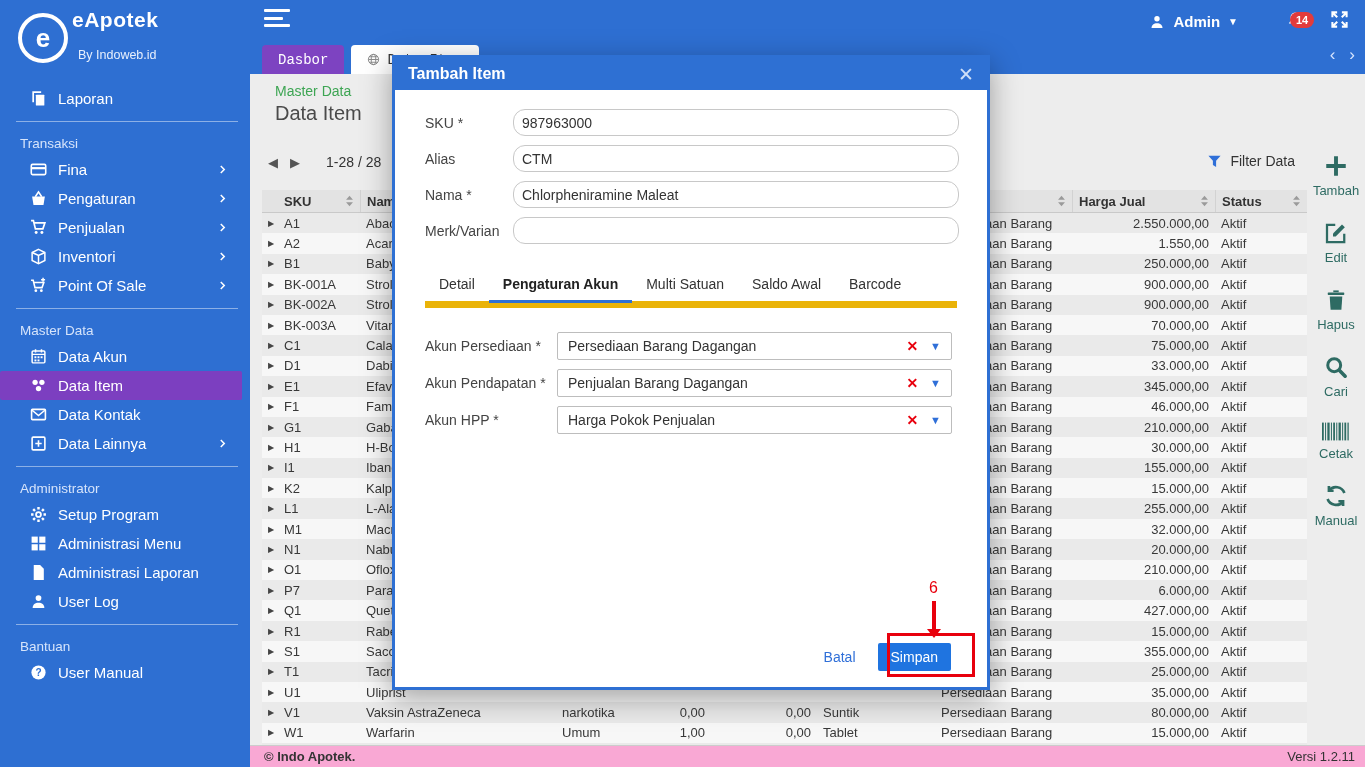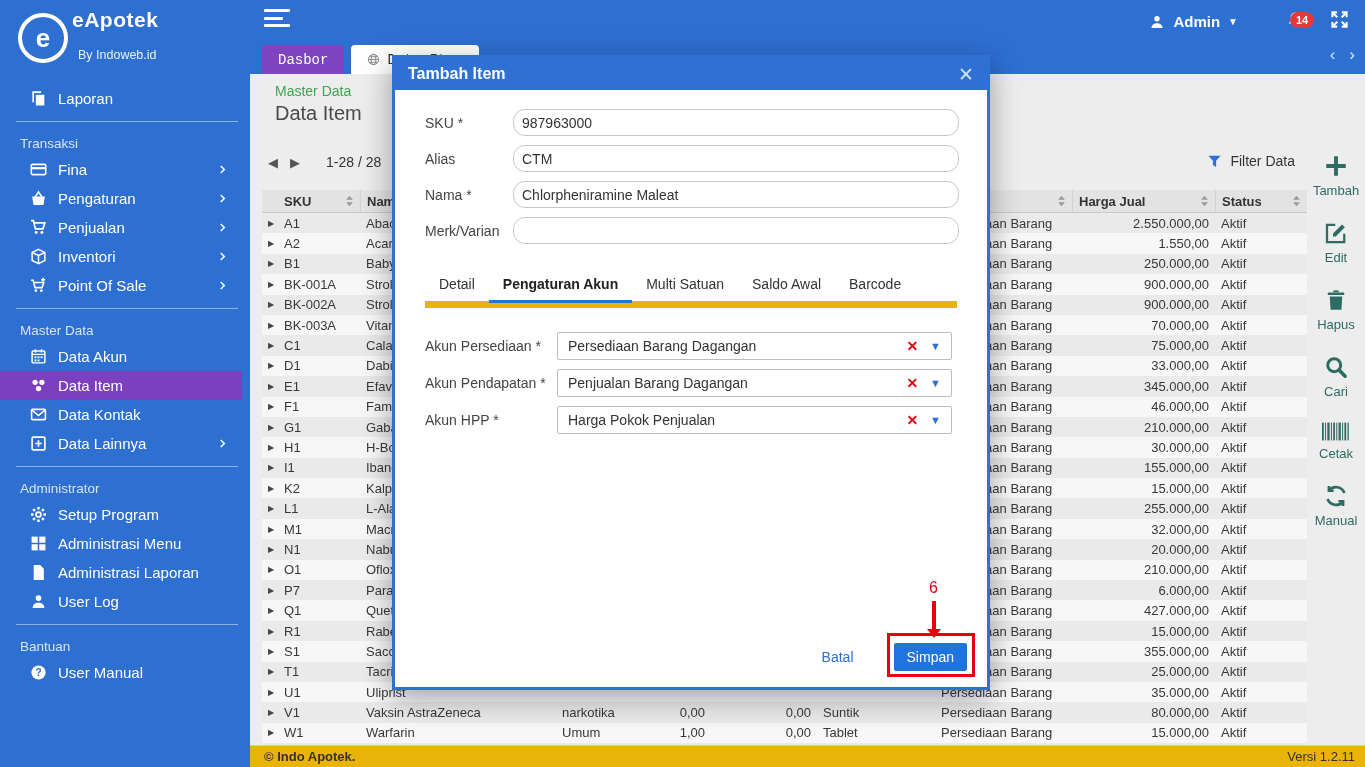--- a/index.html
+++ b/index.html
@@ -78,21 +78,21 @@
 
   
   .actions{position:absolute;right:0;top:80px;width:58px;display:flex;flex-direction:column;
            align-items:center;gap:23px;}
   .action{display:flex;flex-direction:column;align-items:center;gap:5px;color:#2e6b63;cursor:pointer;}
   .action .icon{width:24px;height:24px;}
   .action .icon.wide{width:28px;height:19px;}
   .action .albl{font-size:13px;}
 
   
-  .pfooter{position:absolute;left:0;right:0;bottom:0;height:21px;background:#eab308;border-top:1px solid #ccc;
+  .pfooter{position:absolute;left:0;right:0;bottom:0;height:21px;background:#f9a8d4;border-top:1px solid #ccc;
            font-size:13px;color:#333;}
   .copyright{position:absolute;left:14px;top:3px;font-weight:bold;}
   .version{position:absolute;right:10px;top:3px;}
 
   
   .modal{position:absolute;left:392px;top:55px;width:598px;height:635px;background:#fff;
          border:3px solid #2e70d3;box-sizing:border-box;z-index:40;
          box-shadow:0 8px 28px rgba(0,0,0,.35);}
   .modal-head{height:32px;background:#2e70d3;color:#fff;display:flex;align-items:center;
               justify-content:space-between;padding:0 13px;}
@@ -109,21 +109,21 @@
   .mtab.active::after{content:'';position:absolute;left:0;right:0;bottom:-2px;height:3px;background:#2e70d3;}
   .crow{display:flex;align-items:center;margin:9px 35px 8px 30px;}
   .crow:first-of-type{margin-top:0;}
   .combos{margin-top:24px;}
   .crow .clabel{width:132px;font-size:14px;color:#444;flex:0 0 auto;}
   .combo{flex:1;height:26px;border:1px solid #bdbdbd;border-radius:2px;display:flex;align-items:center;
          padding:0 10px;cursor:pointer;}
   .combo .cval{flex:1;font-size:14px;color:#333;white-space:nowrap;overflow:hidden;}
   .combo .cx{color:#e8000d;font-weight:bold;font-size:14px;margin-right:12px;cursor:pointer;}
   .combo .cc{color:#2f6fd8;font-size:11px;cursor:pointer;}
-  .modal-foot{position:absolute;right:20px;bottom:16px;display:flex;align-items:center;gap:40px;}
+  .modal-foot{position:absolute;right:36px;bottom:16px;display:flex;align-items:center;gap:22px;}
   .btn-batal{color:#2f6fd8;font-size:14px;cursor:pointer;}
   .btn-simpan{background:#1f74e0;color:#fff;font-size:14px;padding:6px 13px;border:none;
               border-radius:2px;cursor:pointer;font-family:"Liberation Sans",sans-serif;}
   .anno-rect{position:absolute;right:12px;bottom:10px;width:82px;height:38px;border:3px solid #e8000d;
              pointer-events:none;}
   .anno-arrow{position:absolute;right:51px;bottom:56px;width:4px;height:30px;background:#e8000d;pointer-events:none;}
   .anno-head{position:absolute;right:46px;bottom:49px;width:0;height:0;border-left:7px solid transparent;
              border-right:7px solid transparent;border-top:9px solid #e8000d;pointer-events:none;}
   .anno-num{position:absolute;right:49px;bottom:90px;color:#e8000d;font-size:16px;pointer-events:none;}
 </style>

